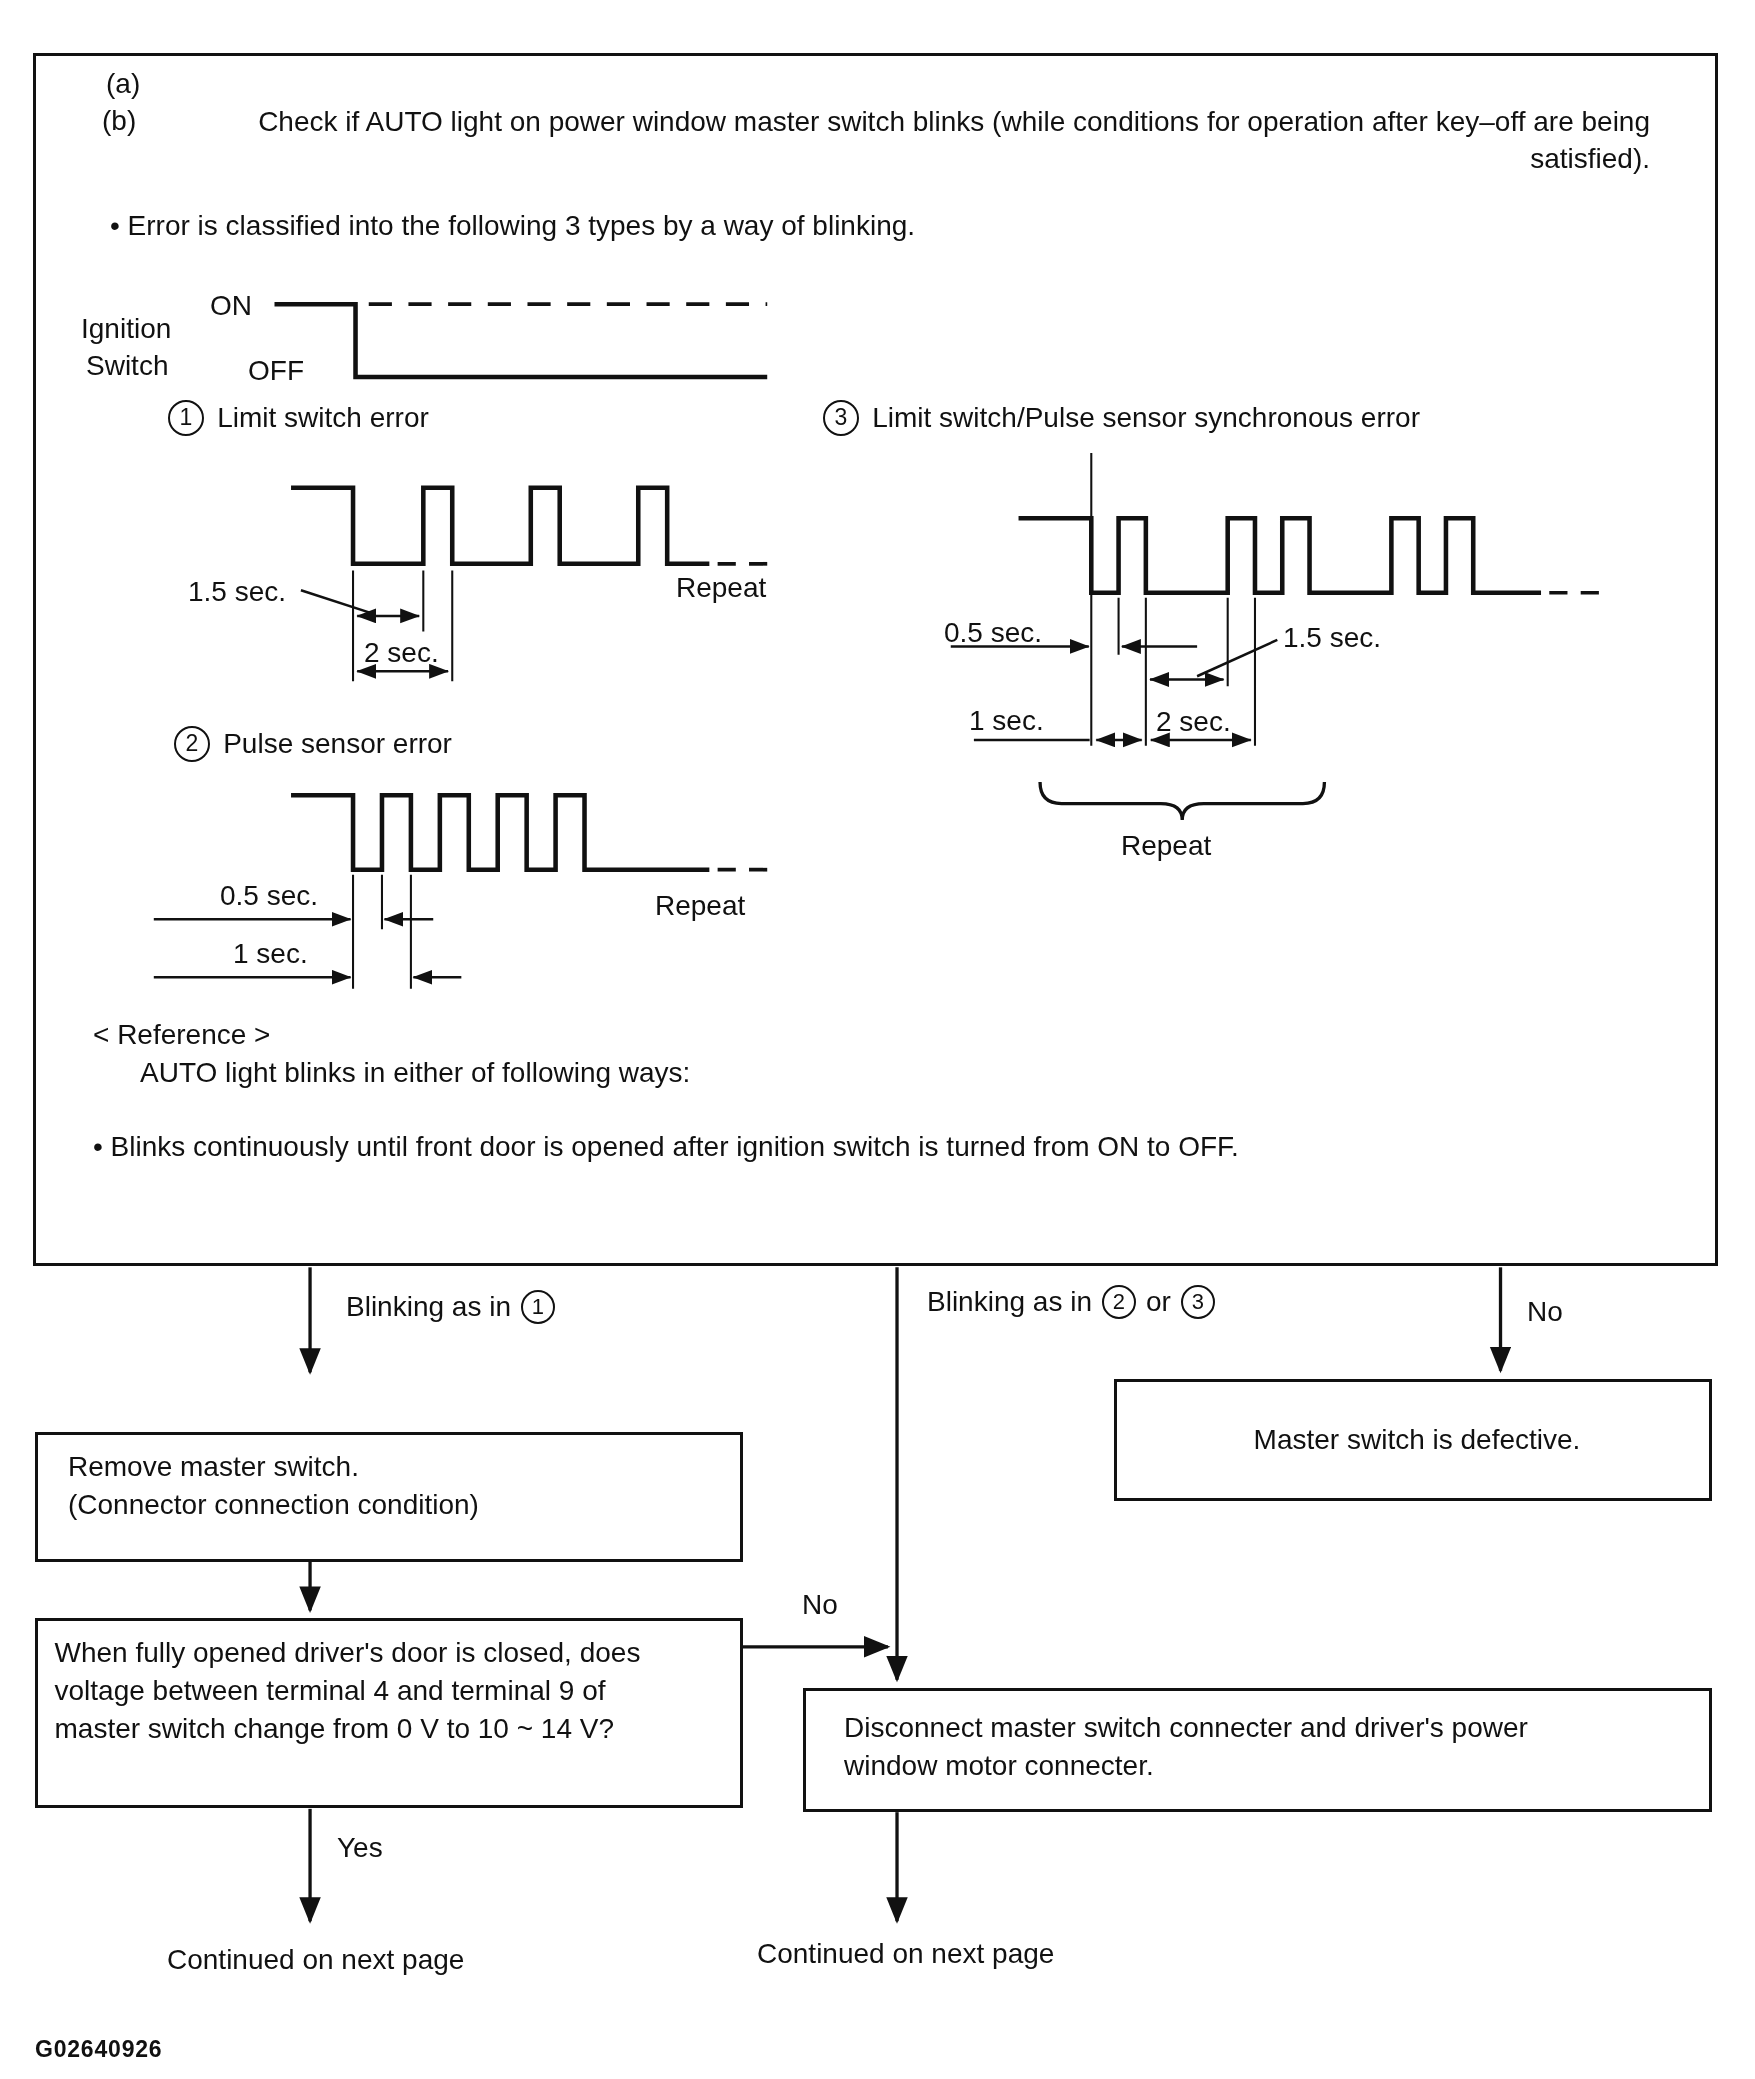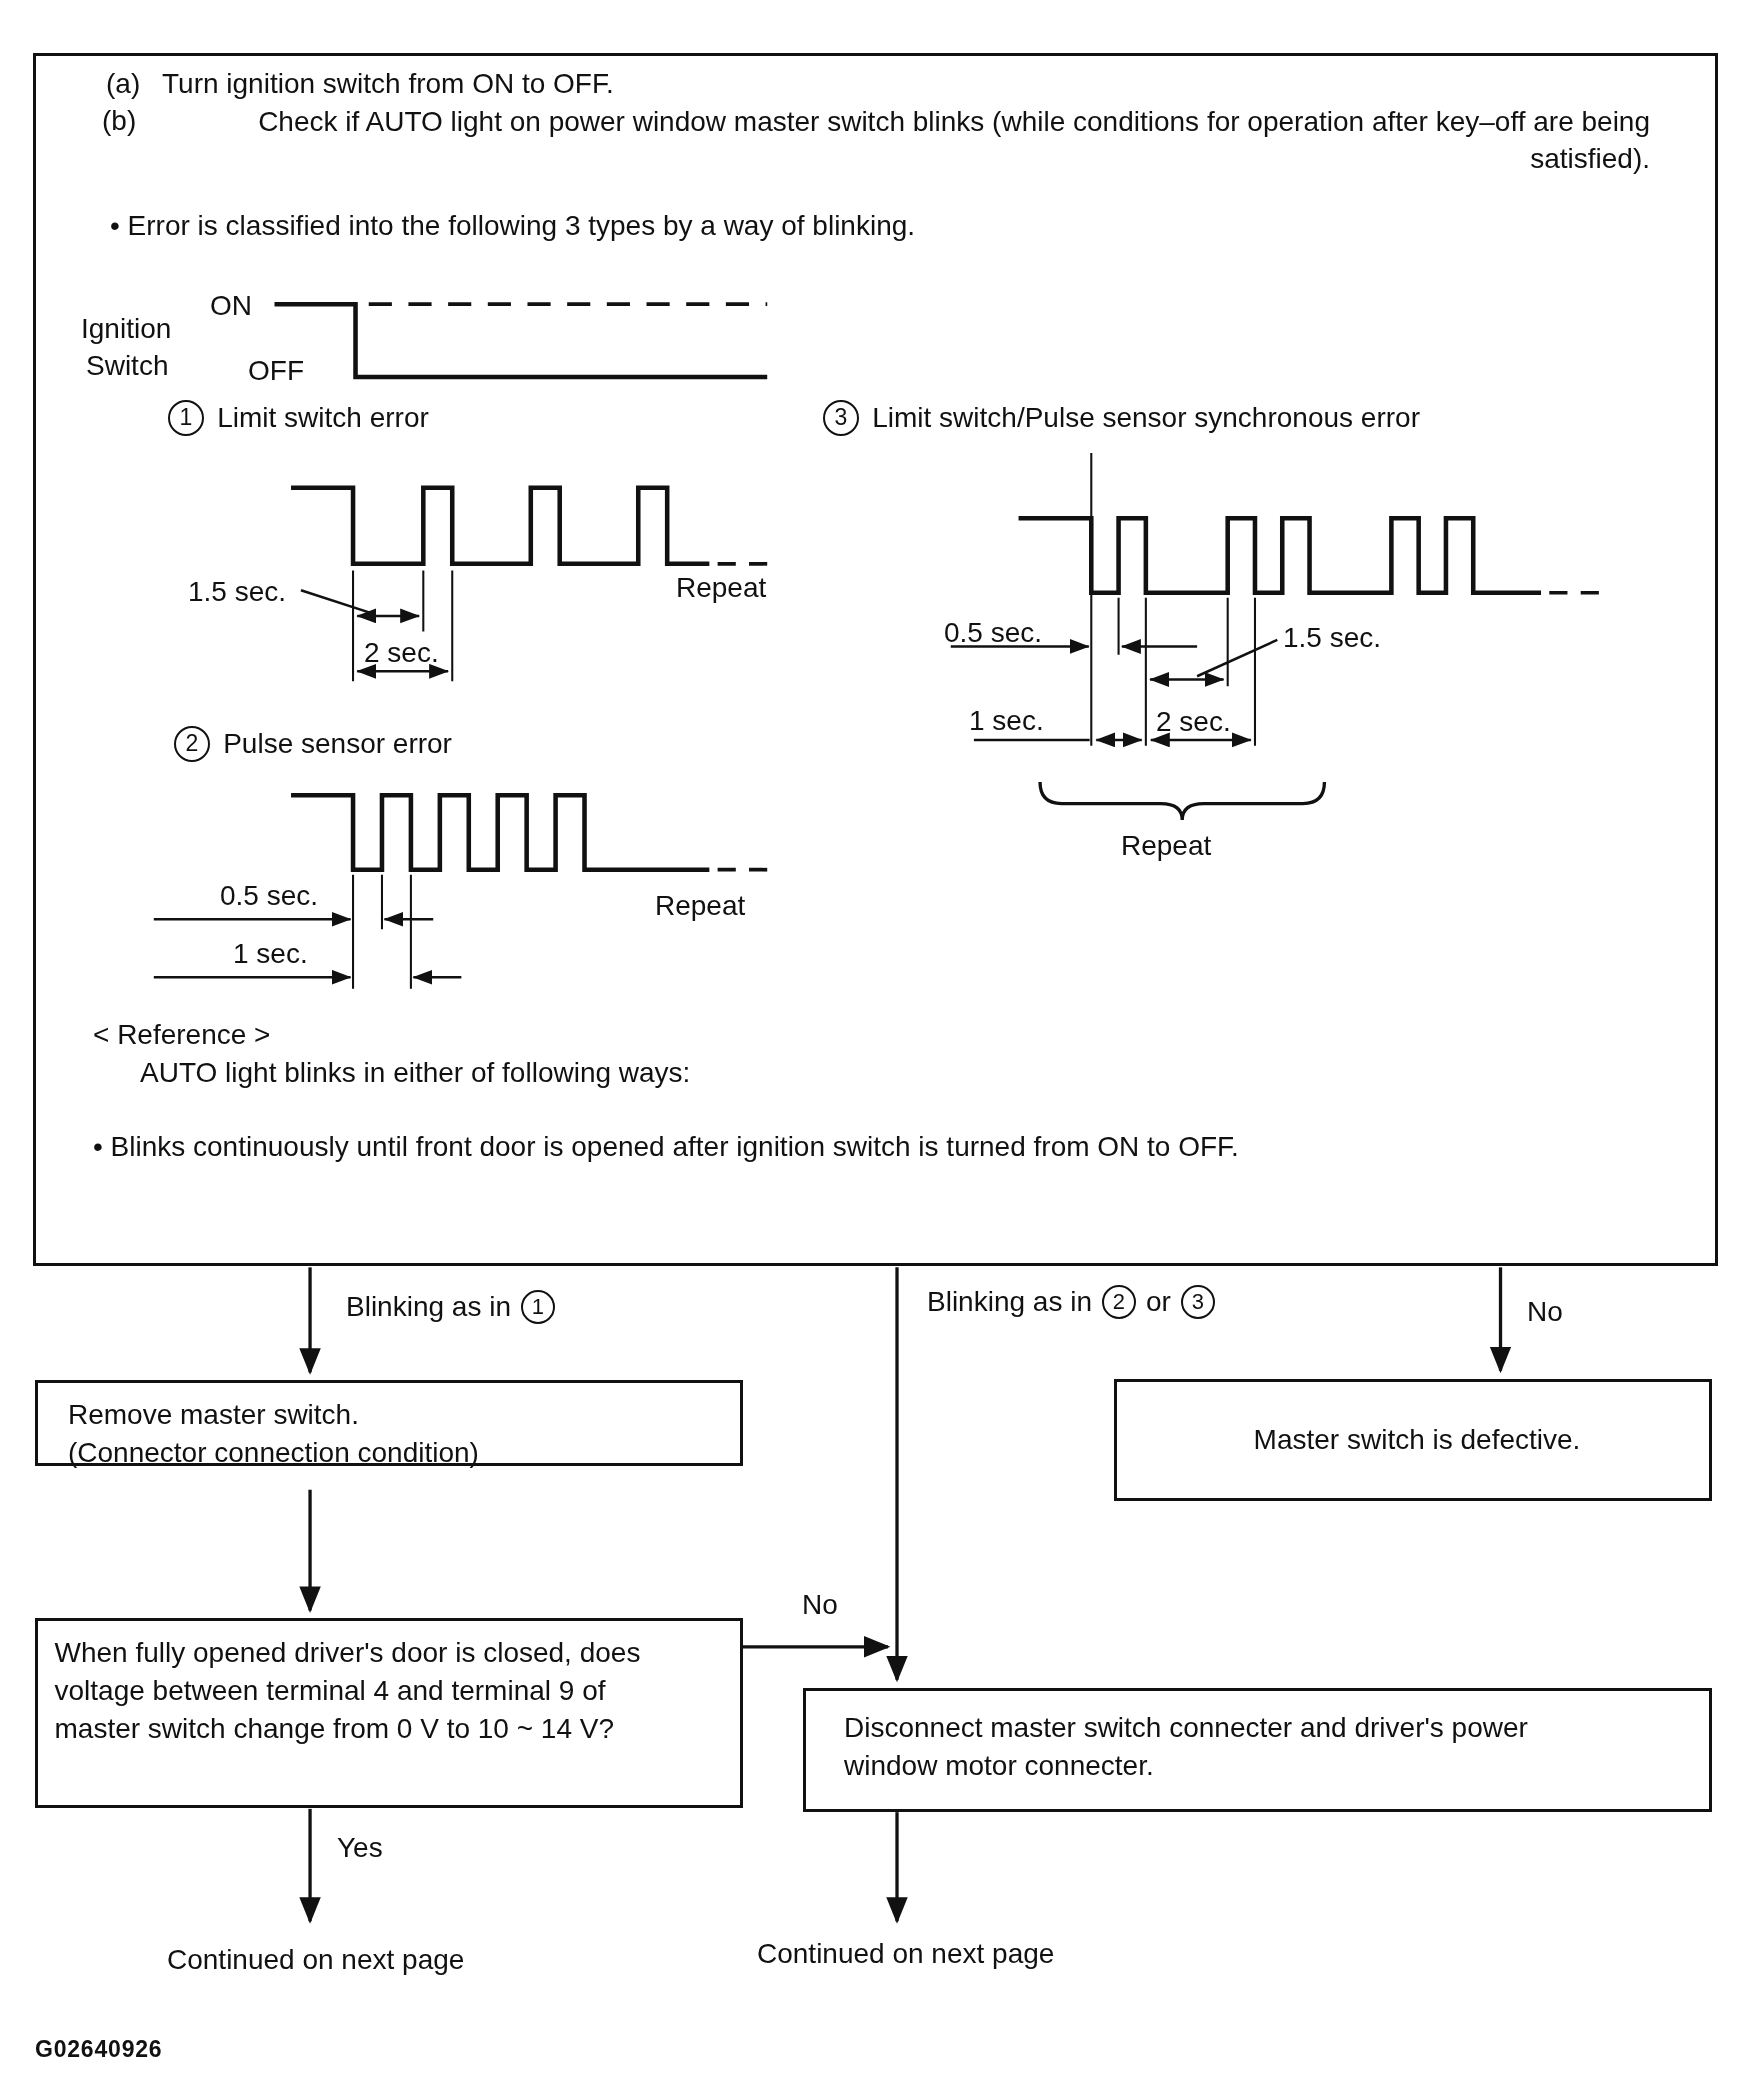--- a/index.html
+++ b/index.html
@@ -78,21 +78,20 @@
       <line x1="375" y1="1802" x2="375" y2="1948" marker-end="url(#flowA)"></line>
       <line x1="897" y1="1992" x2="1074" y2="1992" marker-end="url(#flowA)"></line>
       <line x1="375" y1="2188" x2="375" y2="2324" marker-end="url(#flowA)"></line>
       <line x1="1085" y1="2192" x2="1085" y2="2324" marker-end="url(#flowA)"></line>
     </g>
   </svg>
 
   <div class="main-box"></div>
 
   <div class="abs" style="left:106px; top:66px;">(a)</div>
-  <div class="abs" style="left:162px; top:66px;">Turn ignition switch from ON to OFF.</div>
   <div class="abs" style="left:102px; top:103px;">(b)</div>
   <div class="abs wrap" style="left:162px; top:103px; width:1488px;">Check if AUTO light on power window master switch blinks (while conditions for operation after key–off are being satisfied).</div>
   <div class="abs" style="left:110px; top:208px;">• Error is classified into the following 3 types by a way of blinking.</div>
 
   <div class="abs" style="left:210px; top:288px;">ON</div>
   <div class="abs" style="left:81px; top:311px;">Ignition</div>
   <div class="abs" style="left:86px; top:348px;">Switch</div>
   <div class="abs" style="left:213px; top:353px;margin-left:35px;">OFF</div>
 
   <div class="abs hrow" style="left:168px; top:400px;">
@@ -131,21 +130,21 @@
     <span class="cnum-s">1</span>
   </div>
   <div class="abs hrow" style="left:927px; top:1284px; gap:10px;">
     <span>Blinking as in</span>
     <span class="cnum-s">2</span>
     <span>or</span>
     <span class="cnum-s">3</span>
   </div>
   <div class="abs" style="left:1527px; top:1294px;">No</div>
 
-  <div class="box" style="left:35px; top:1380px; width:708px; height:86px; padding:13.2px 0 0 30px;">
+  <div class="box" style="left:35px; top:1432px; width:708px; height:130px; padding:13.2px 0 0 30px;">
     <div class="bl">Remove master switch.</div>
     <div class="bl">(Connector connection condition)</div>
   </div>
 
   <div class="box center" style="left:1114px; top:1379px; width:598px; height:122px;">
     <div class="bl">Master switch is defective.</div>
   </div>
 
   <div class="box" style="left:35px; top:1618px; width:708px; height:190px; padding:13.2px 0 0 16.5px;">
     <div class="bl">When fully opened driver's door is closed, does</div>

